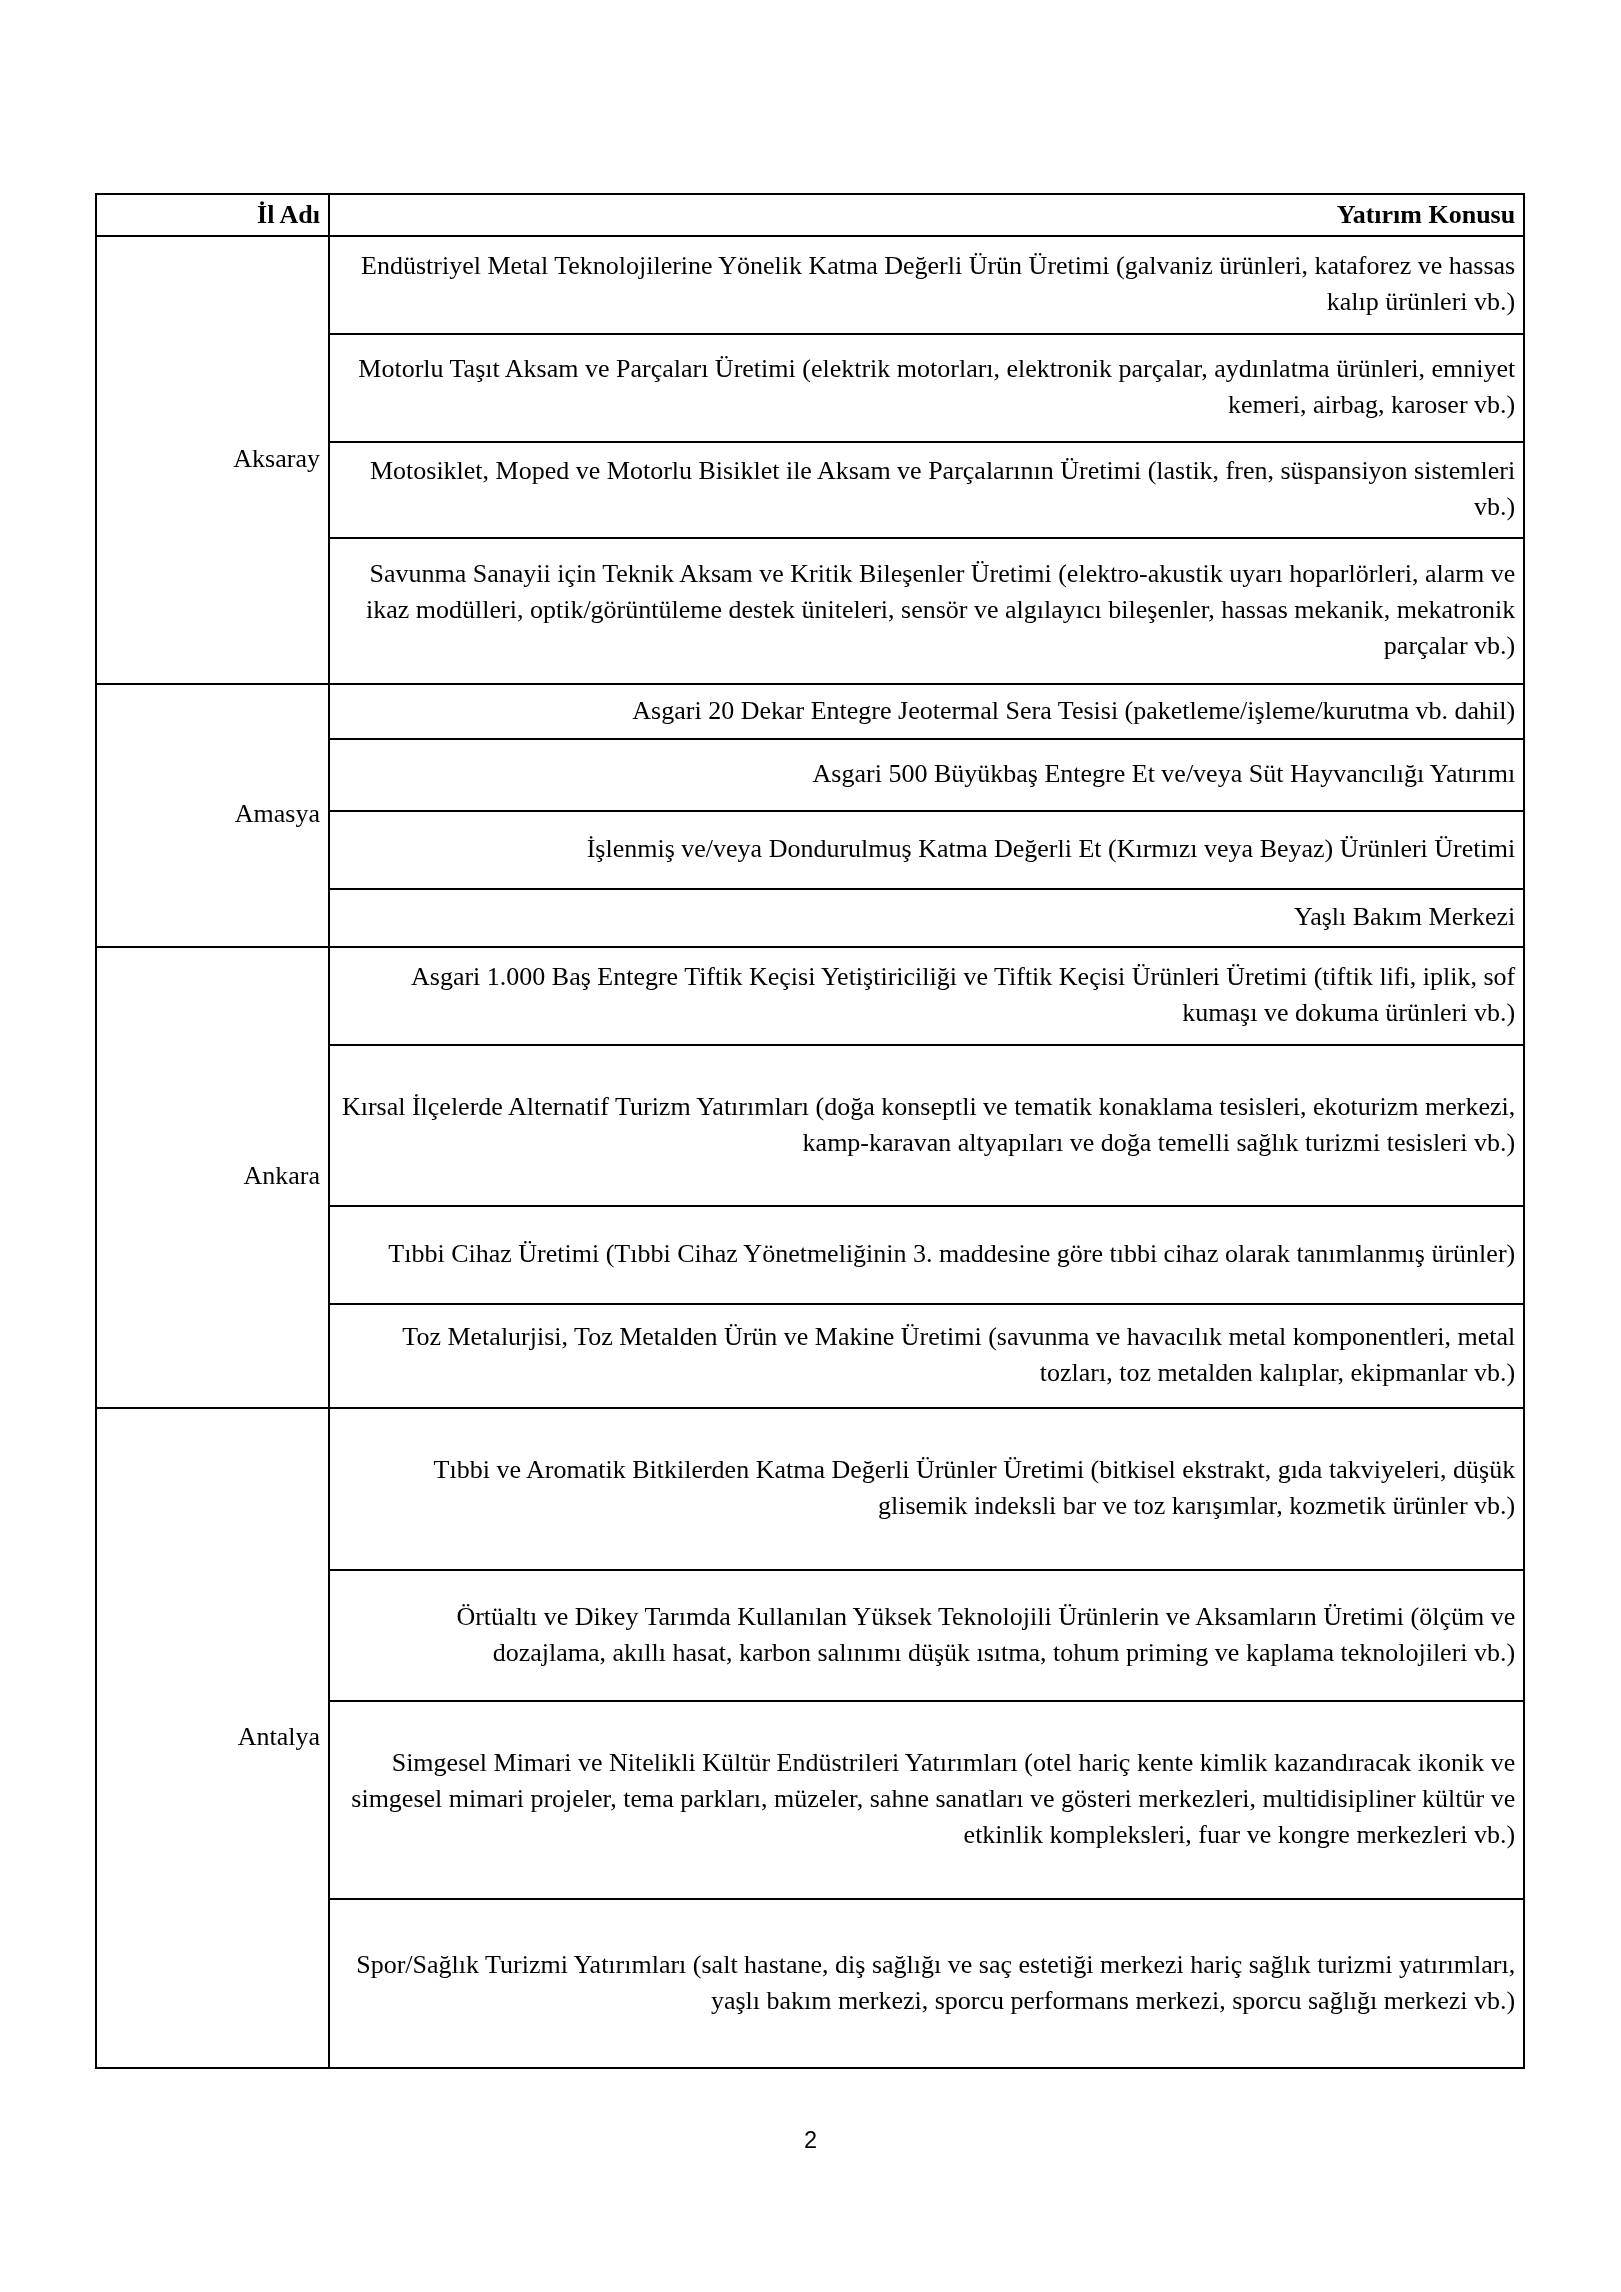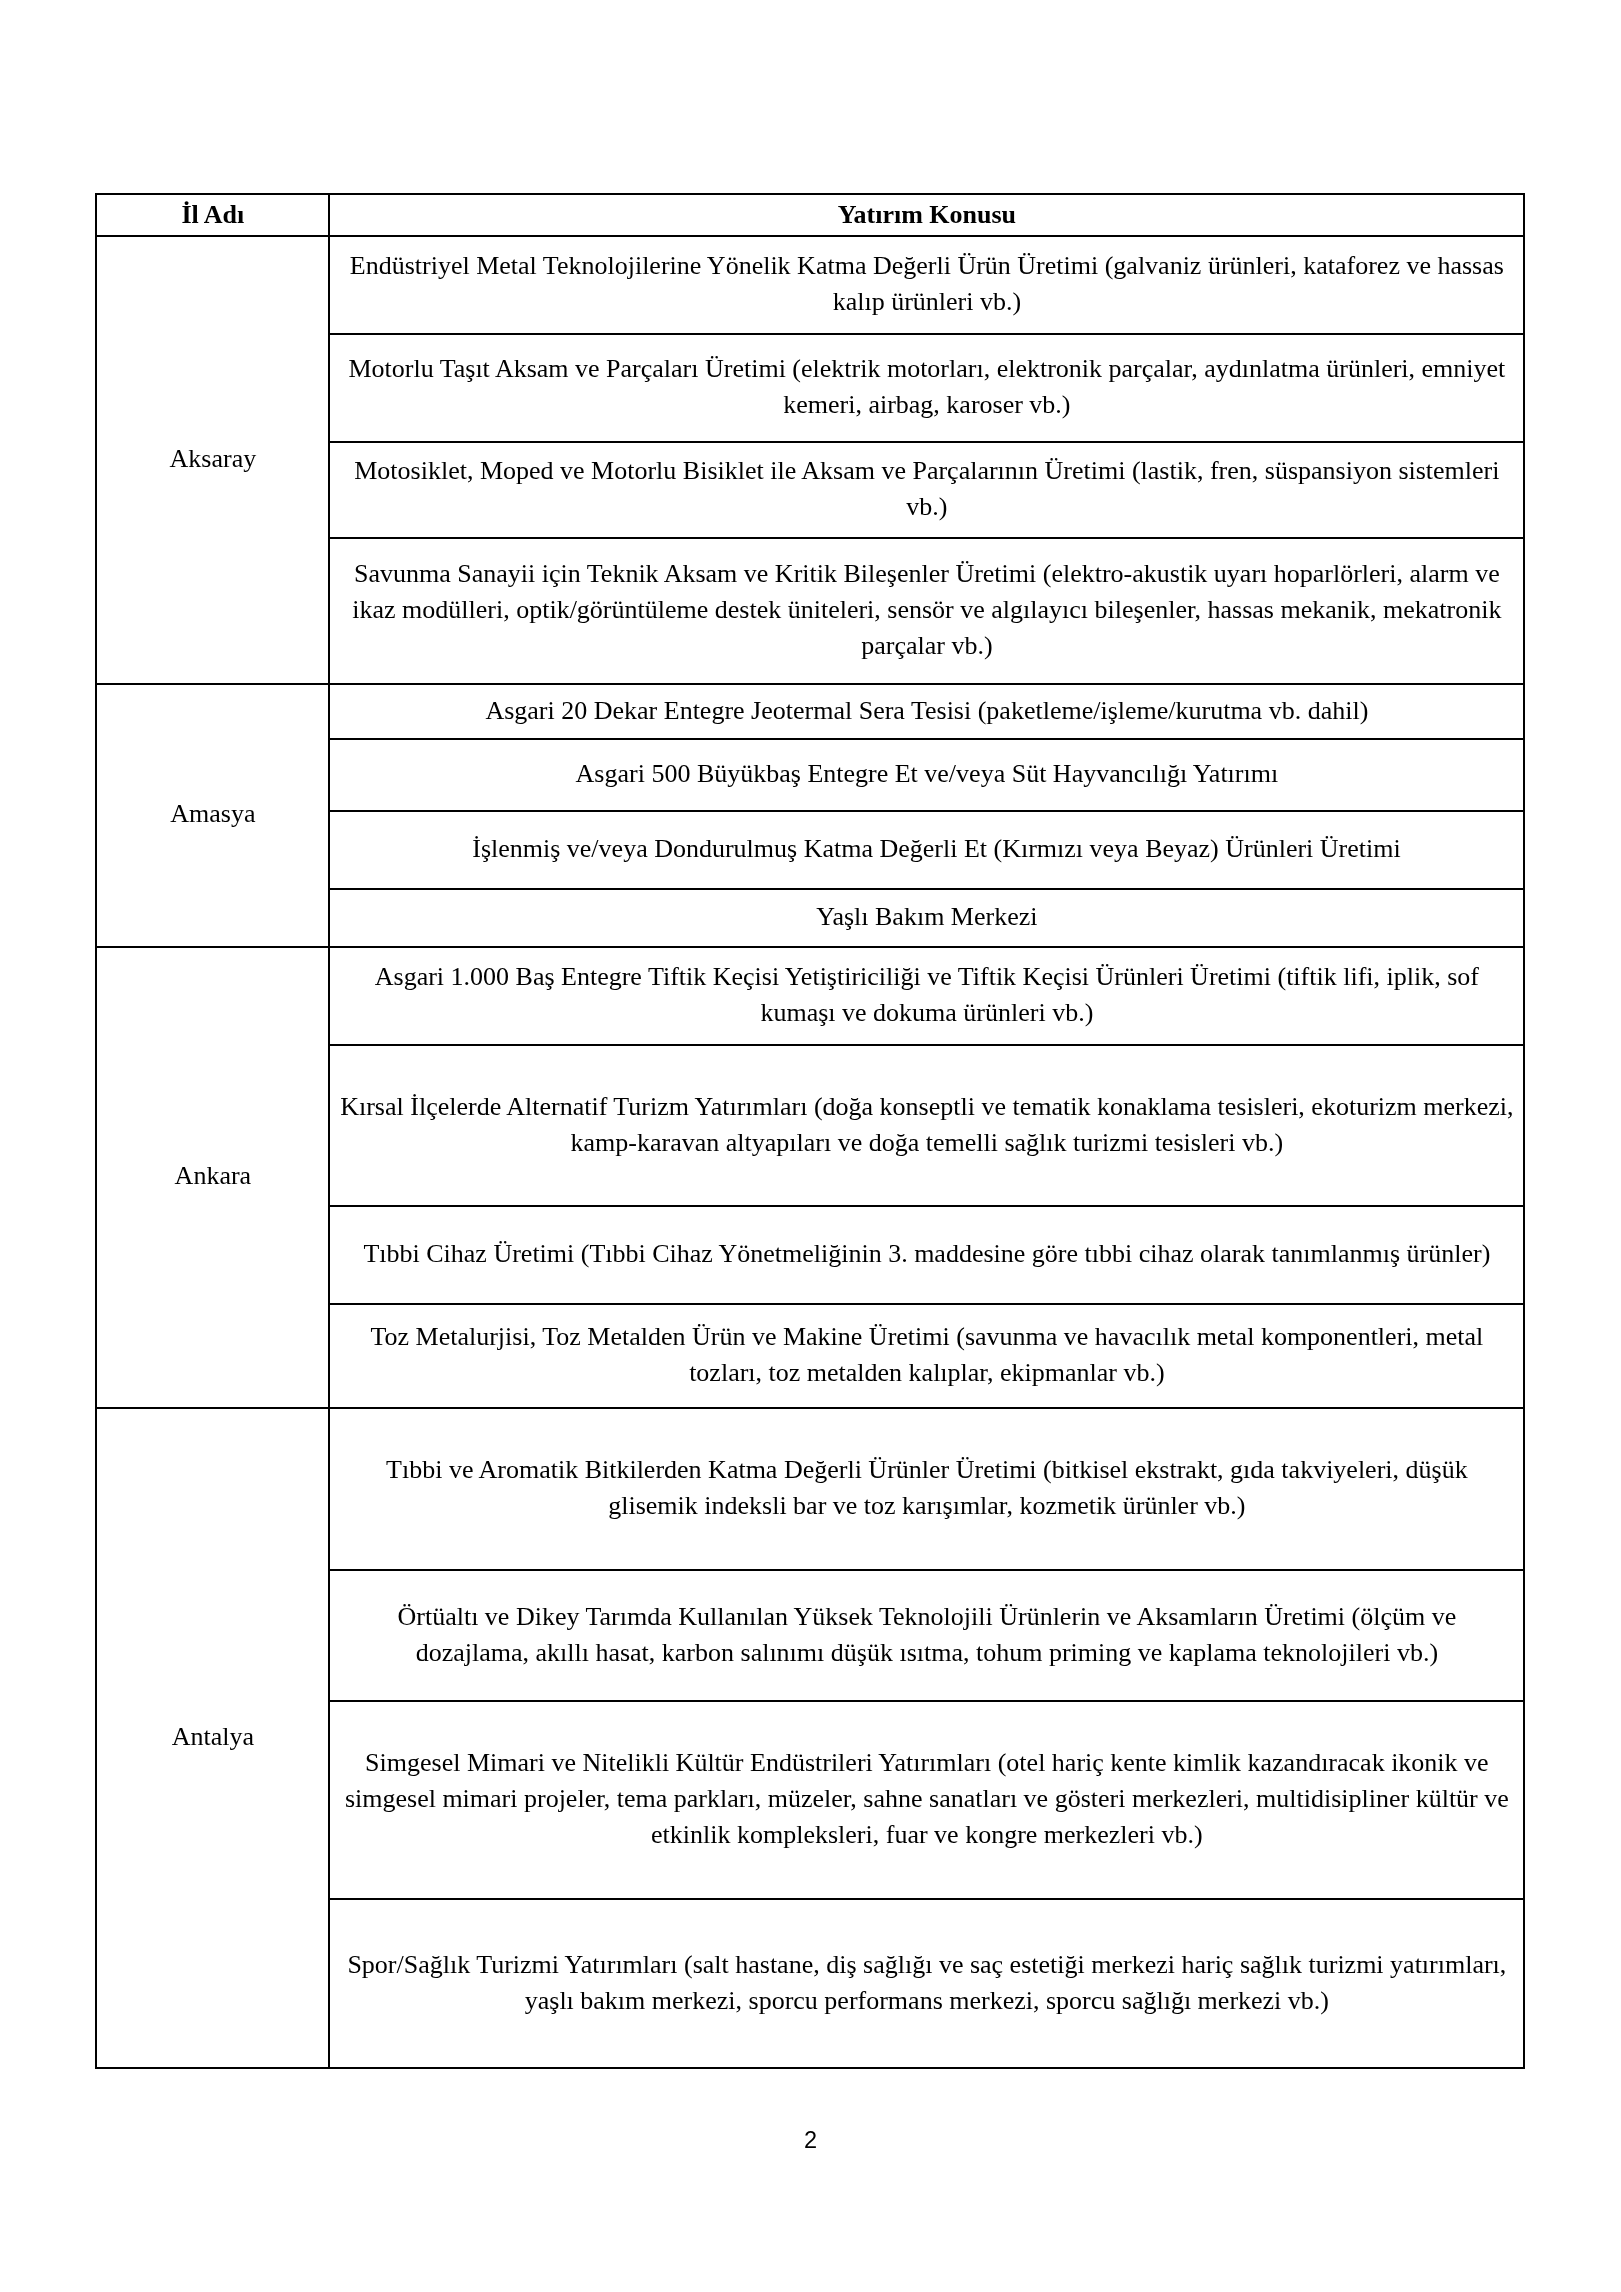--- a/index.html
+++ b/index.html
@@ -7,21 +7,21 @@
     width: 1621px; height: 2293px; position: relative; overflow: hidden;
     font-family: "Liberation Serif", "DejaVu Serif", serif; color: #000;
   }
   .page { position: absolute; left: 0; top: 0; width: 1621px; height: 2293px; }
   table.inv {
     position: absolute; left: 95px; top: 193px; width: 1430px;
     border-collapse: collapse; border: 2.9px solid #000;
     font-size: 26px; line-height: 36px;
   }
   table.inv td, table.inv th {
-    border: 2px solid #000; vertical-align: middle; text-align: center;
+    border: 2px solid #000; vertical-align: middle; text-align: right;
     padding: 2px 7.8px 3.9px 8.8px;
   }
   table.inv th { font-weight: bold; height: 35px; padding-top: 2px; padding-bottom: 2px; }
   col.c1 { width: 233px; }
   col.c2 { width: 1197px; }
   td.prov { padding-left: 9.8px; }
   
   tr.r-aks-1 td.topic { height: 90px; }
   tr.r-aks-2 td.topic { height: 100px; }
   tr.r-aks-3 td.topic { height: 88px; border-radius: 17px; }

